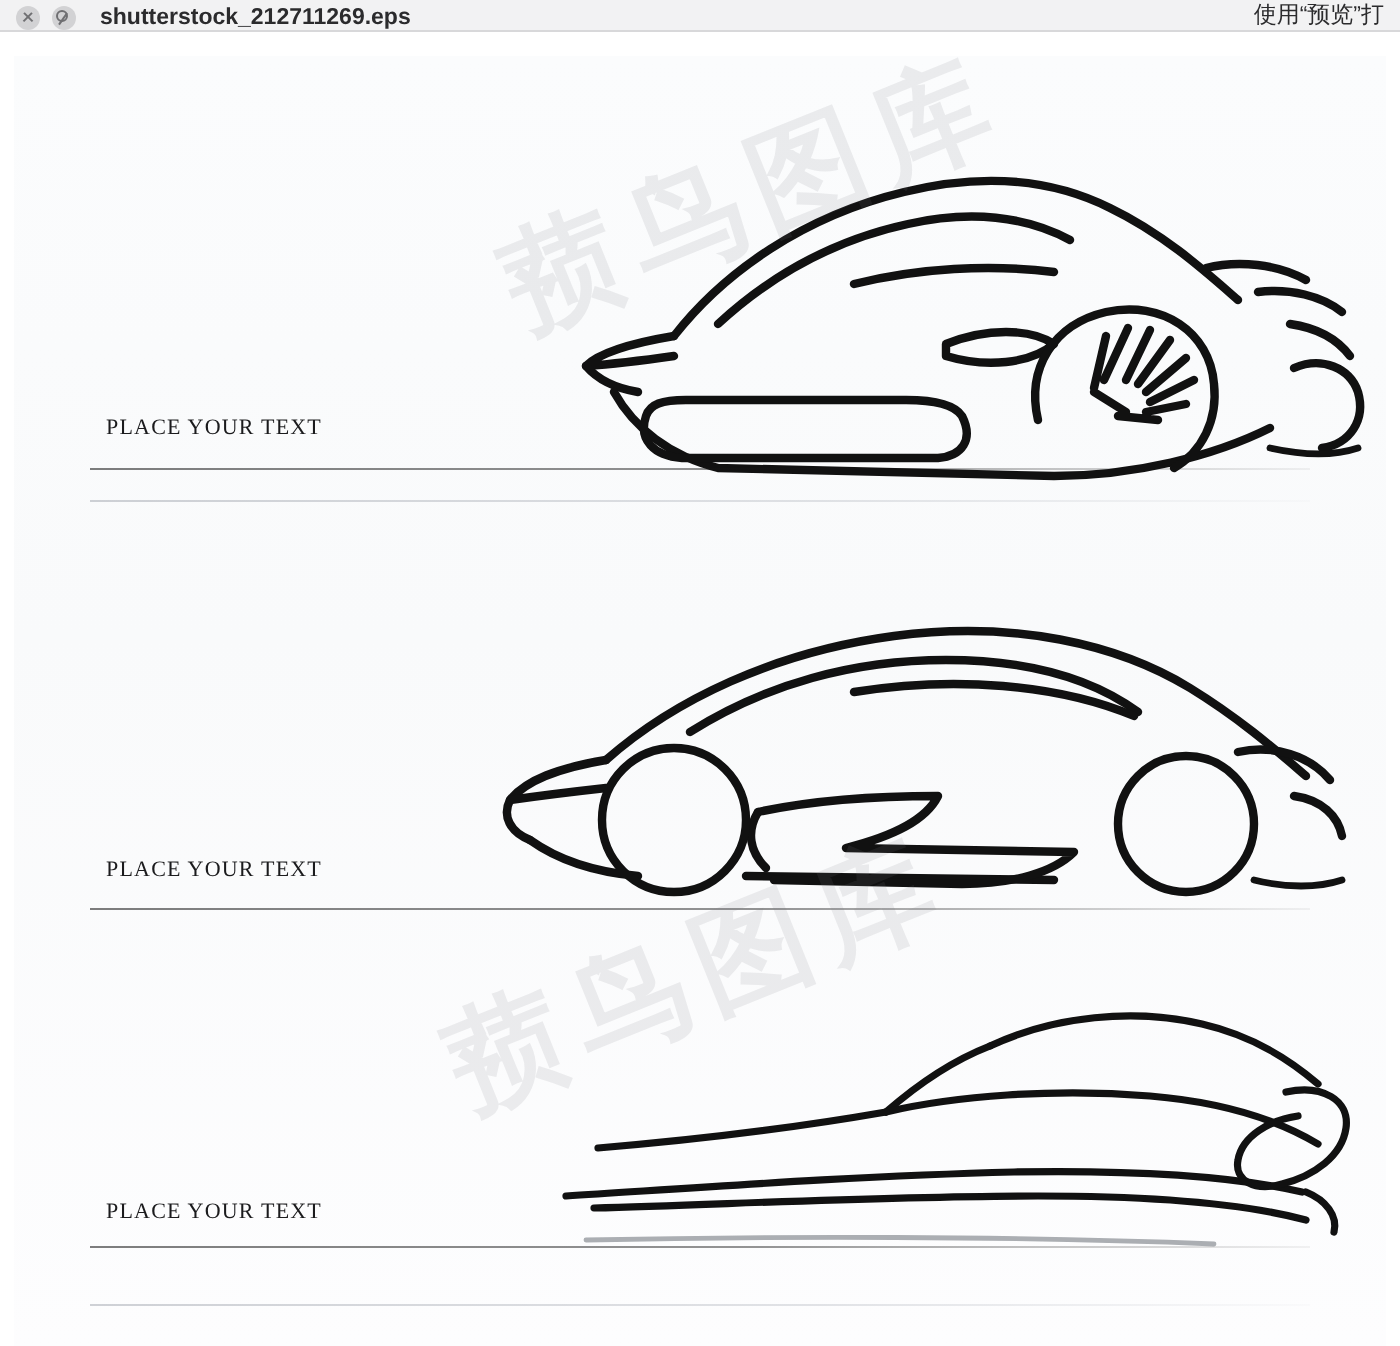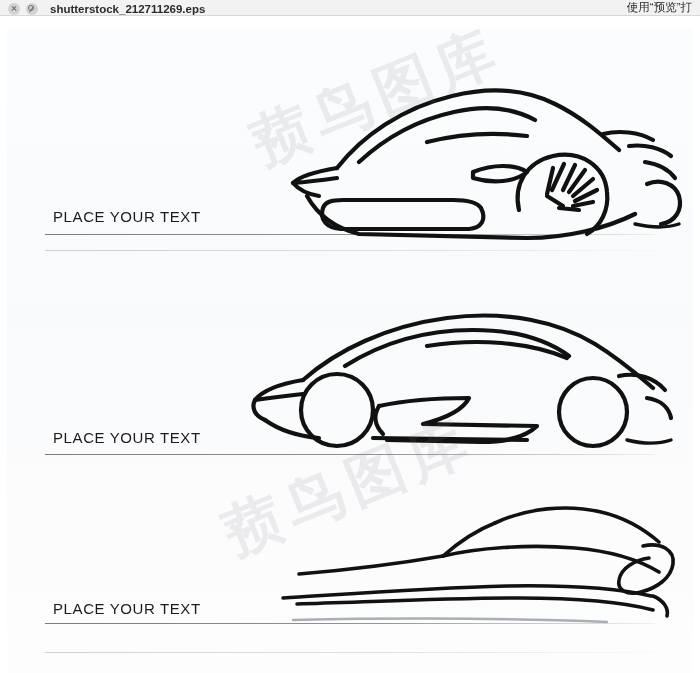--- a/index.html
+++ b/index.html
@@ -171,24 +171,24 @@
   .b1 { top: 10px;  height: 215px; }
   .b2 { top: 232px; height: 200px; }
   .b3 { top: 440px; height: 195px; }
 
   .banner svg {
     position: absolute;
     display: block;
   }
   .place-text {
     position: absolute;
-    font-size: 15px;
+    font-size: 11px;
     letter-spacing: 0.6px;
     color: #1b1b1d;
-    font-family: Liberation Sans, sans-serif;
+    font-family: Liberation Serif, serif;
     z-index: 4;
   }
 
   .rule {
     position: absolute;
     left: 38px;
     width: 610px;
     height: 1px;
     background: linear-gradient(90deg, rgba(20,20,20,0.55) 0%, rgba(20,20,20,0.45) 55%, rgba(20,20,20,0.05) 100%);
   }

